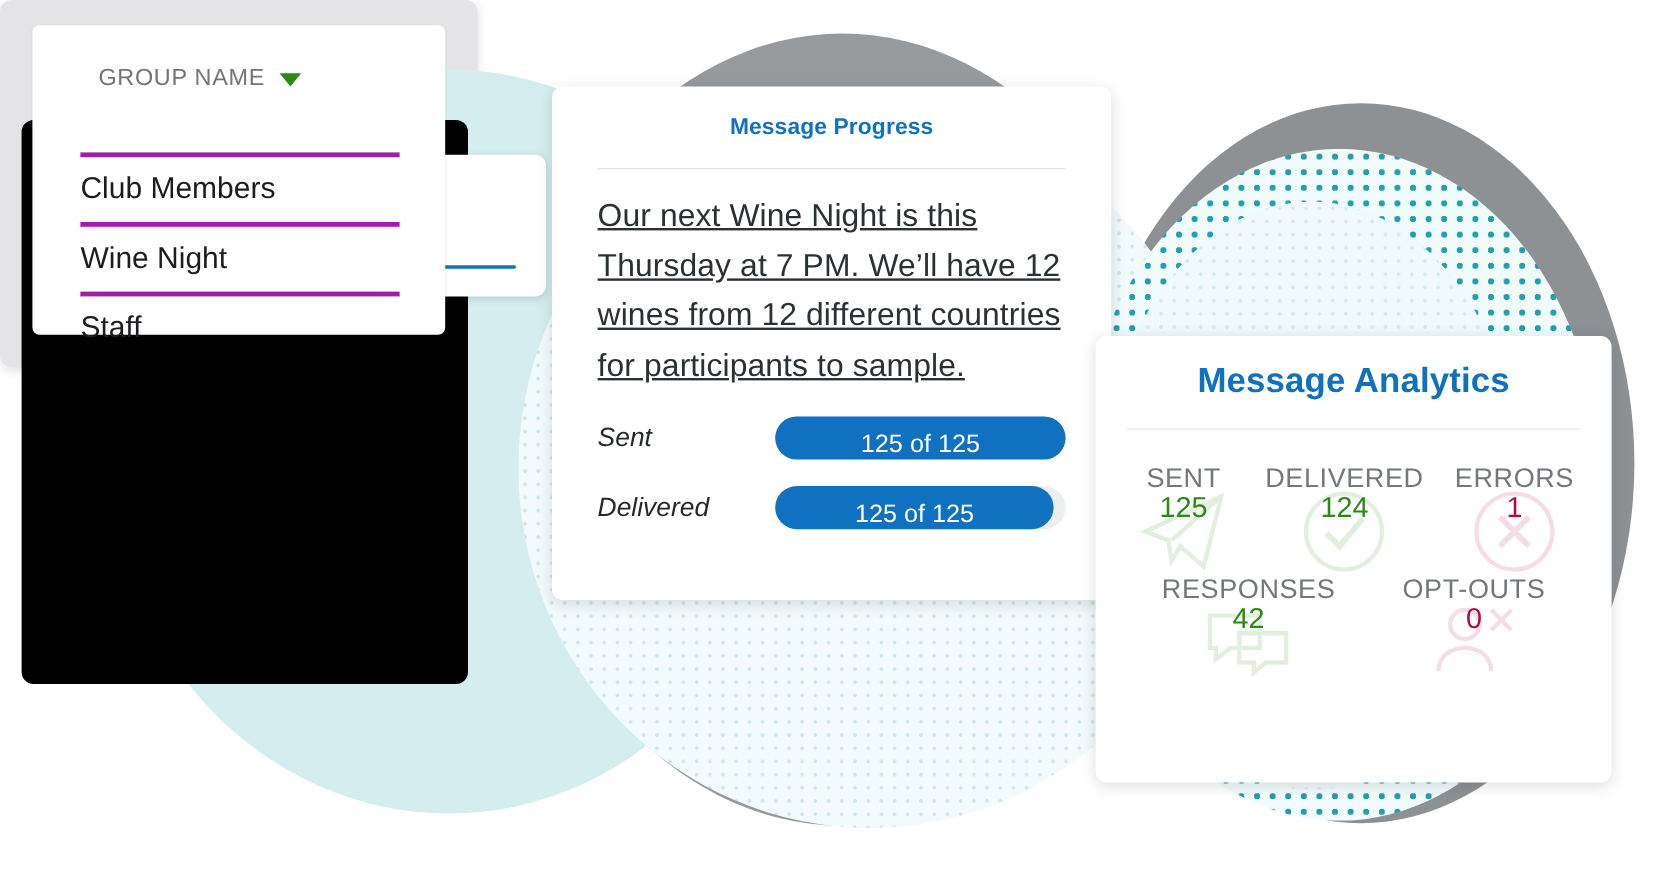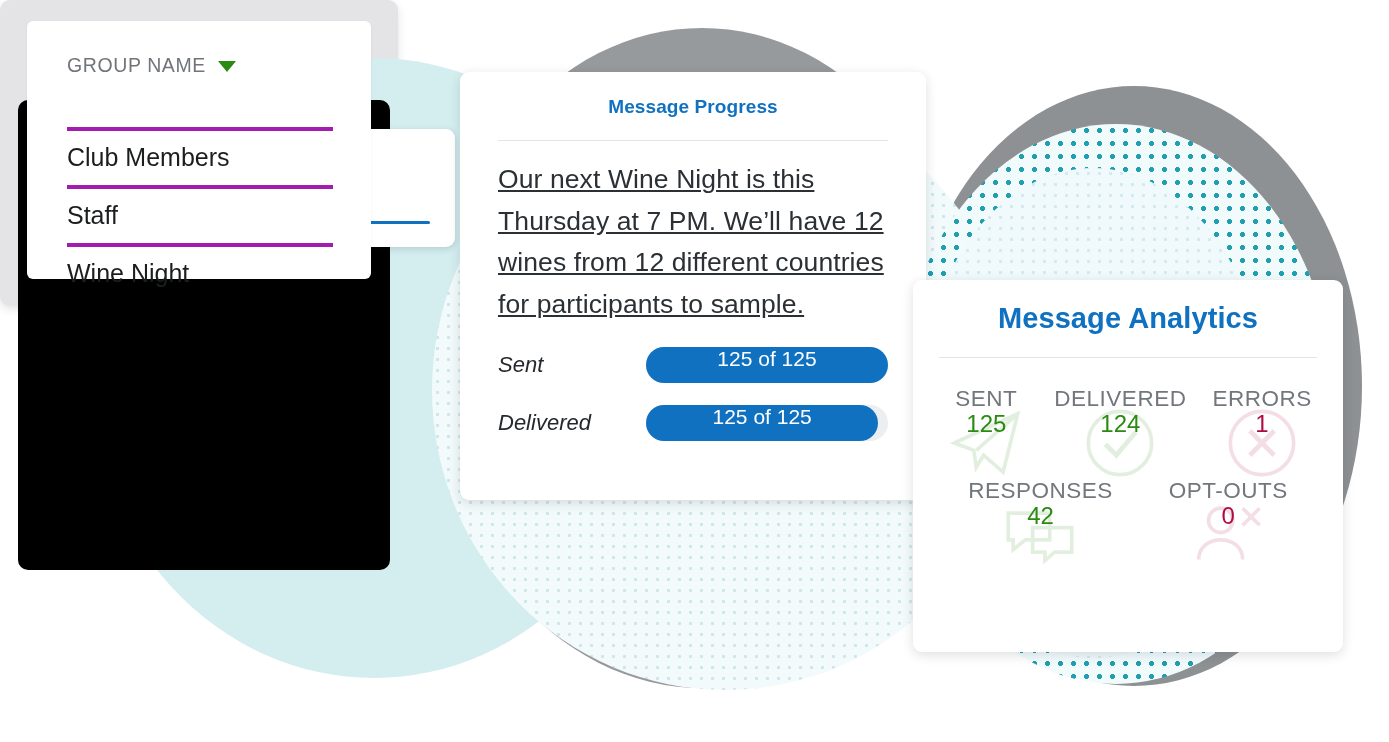--- a/index.html
+++ b/index.html
@@ -163,20 +163,21 @@
     align-items: center;
     gap: 12px;
     padding: 44px 0 0 40px;
     height: 0;
   }
   #group-header-label {
     font-size: 19.5px;
     color: #71757a;
     letter-spacing: .6px;
     font-weight: 400;
+    margin-left: 15px;
   }
   #sort-caret {
     width: 0; height: 0;
     border-left: 9px solid transparent;
     border-right: 9px solid transparent;
     border-top: 11px solid #2a8a12;
     margin-top: 3px;
   }
   .group-rows { margin-top: 62px; padding: 0 38px 0 40px; }
   .group-row {
@@ -236,21 +237,21 @@
     flex: 1;
     background: #eceef0;
     border-radius: 18px;
   }
   .bar-fill {
     position: absolute;
     left: 0; top: 0; bottom: 0;
     background: #1071c1;
     border-radius: 18px;
     display: flex;
-    align-items: flex-start;
+    align-items: flex-end;
     justify-content: center;
   }
   .bar-text {
     color: #ffffff;
     font-size: 21px;
     white-space: nowrap;
   }
 
   
   #card-analytics {
@@ -336,22 +337,22 @@
   </div>
 
   <div id="card-group-outer">
     <div id="card-group-inner">
       <div id="group-header">
         <span id="group-header-label">GROUP NAME</span>
         <span id="sort-caret"></span>
       </div>
       <div class="group-rows">
         <div class="group-row">Club Members</div>
+        <div class="group-row">Wine Night</div>
         <div class="group-row">Staff</div>
-        <div class="group-row">Wine Night</div>
       </div>
     </div>
   </div>
 
   <div class="card" id="card-progress">
     <div class="card-title" id="progress-title">Message Progress</div>
     <div class="title-rule"></div>
     <div id="progress-body">Our next Wine Night is this Thursday at 7 PM. We’ll have 12 wines from 12 different countries for participants to sample.</div>
 
     <div class="bar-row">

